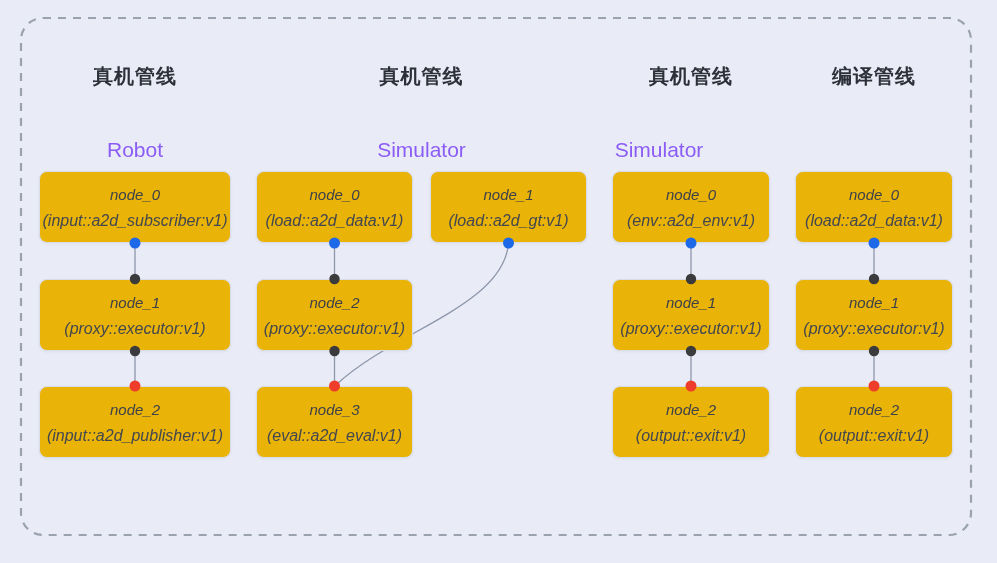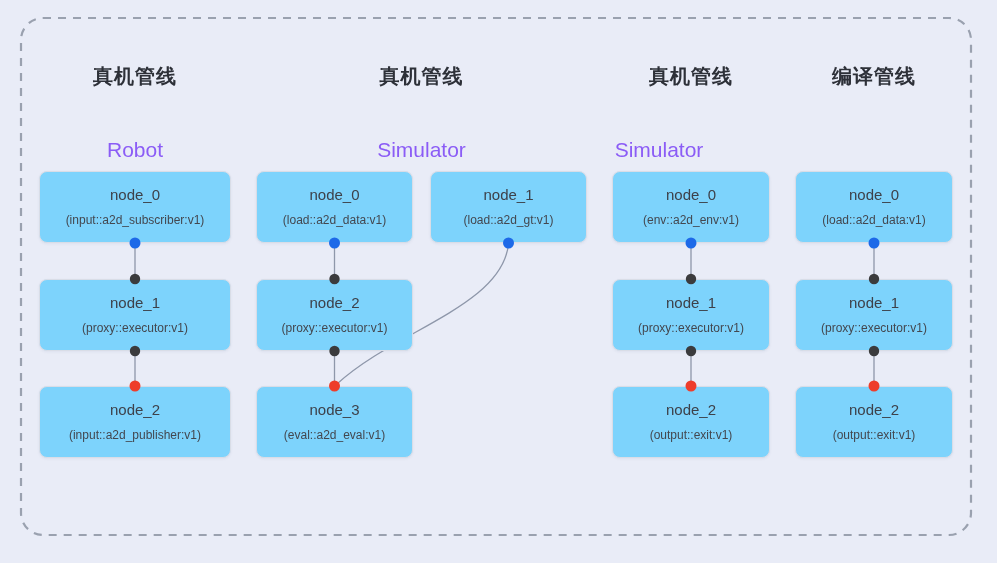--- a/index.html
+++ b/index.html
@@ -31,35 +31,36 @@
     position:absolute;z-index:2;
     top:122px;height:28px;line-height:28px;
     text-align:center;
     font-size:21px;font-weight:400;
     color:#8b5cf6;
     margin-top:14px;
   }
   .node{
     position:absolute;z-index:2;
     height:72px;
-    background:#7dd3fc;
+    background:#eab308;
     border:1px solid #d9dde7;
     border-radius:8px;
     box-sizing:border-box;
     box-shadow:0 1px 3px rgba(40,55,100,0.06);
     display:flex;flex-direction:column;
     align-items:center;justify-content:center;
     text-align:center;
+    font-style:italic;
   }
   .node .nt{
     font-size:15px;line-height:26px;color:#3d414a;
     white-space:nowrap;
   }
   .node .ns{
-    font-size:12px;line-height:25px;color:#43474f;
+    font-size:16px;line-height:25px;color:#43474f;
     white-space:nowrap;
   }
   
   .col-robot{left:39px;width:192px;}
   .col-eva{left:256px;width:157px;}
   .col-evb{left:430px;width:157px;}
   .col-sim{left:612px;width:158px;}
   .col-com{left:795px;width:158px;}
   
   .row-0{top:171px;}

